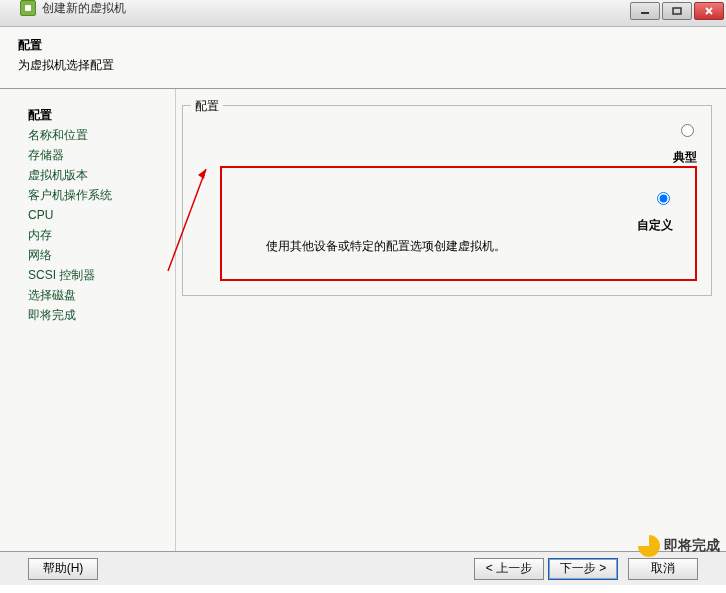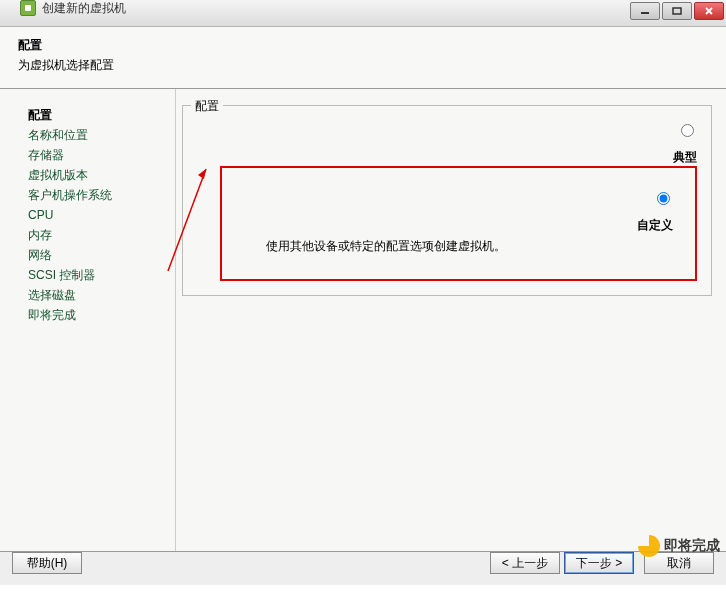--- a/index.html
+++ b/index.html
@@ -139,21 +139,22 @@
   .annotation-arrow {
     position: absolute;
     left: -18px;
     top: 72px;
     pointer-events: none;
   }
   .footer {
     border-top: 1px solid #999;
     height: 34px;
     display: flex;
-    padding: 0 12px;
+    align-items: center;
+    padding: 0 28px;
     background: #eee;
   }
   .footer .btn {
     height: 22px;
     min-width: 70px;
     border: 1px solid #888;
     background: linear-gradient(#fdfdfd, #e0e0e0);
     font-size: 12px;
     padding: 0 10px;
     cursor: pointer;

